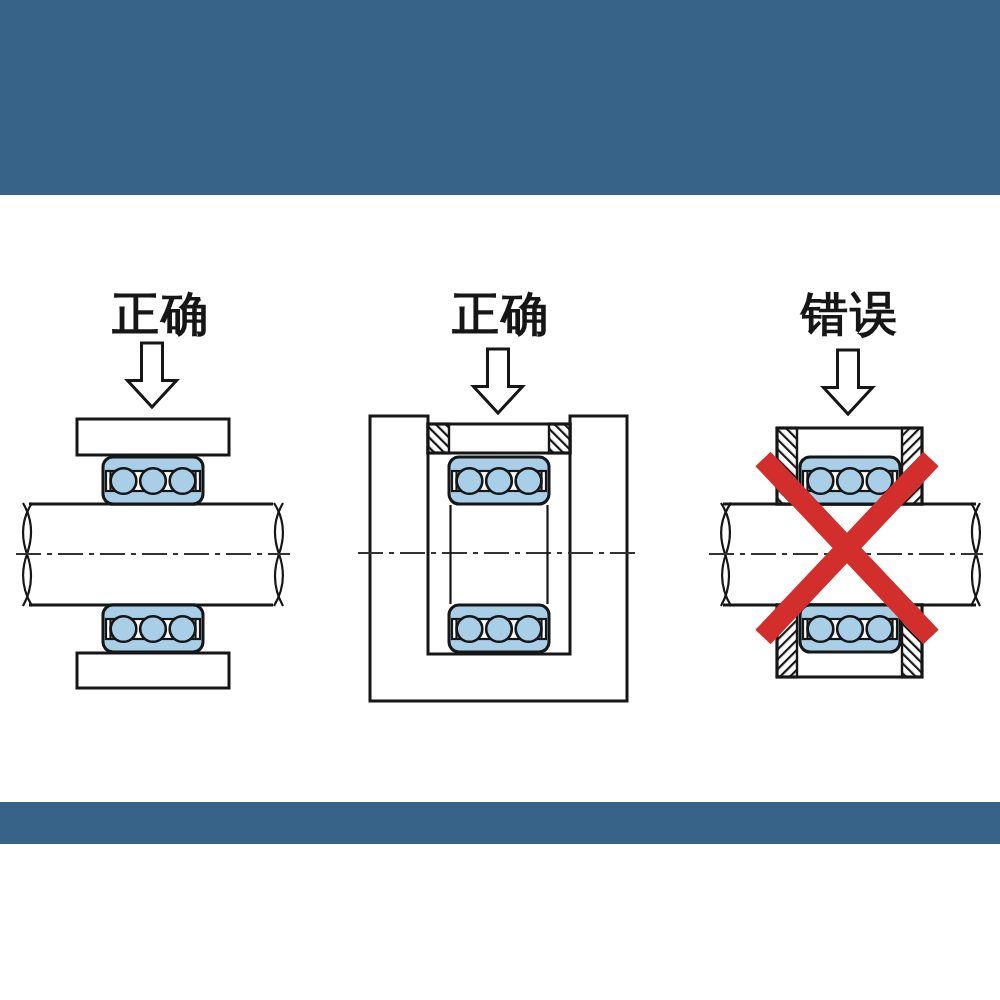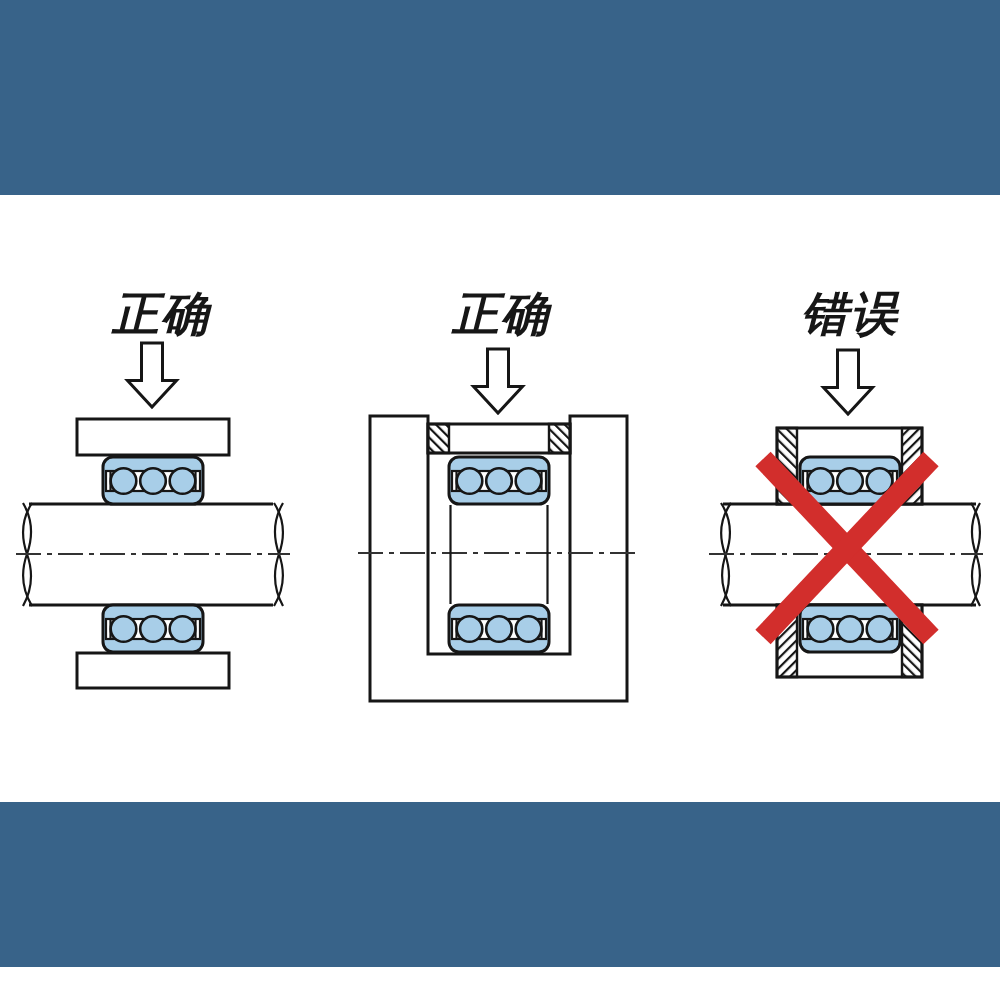--- a/index.html
+++ b/index.html
@@ -1,20 +1,19 @@
 <!DOCTYPE html>
 <html><head>
 <meta charset="utf-8">
 <style>
   html,body{margin:0;padding:0;}
   .canvas{
-    position:relative;width:1000px;height:967px;
+    position:relative;width:1000px;height:844px;
     background:var(--page-bg,#fff);overflow:hidden;
     font-family:"Liberation Sans","DejaVu Sans",sans-serif;
-    font-style:italic;
   }
   .band{position:absolute;left:0;width:1000px;background:var(--band,#386389);}
   .band.top{top:0;height:195px;}
   .band.bottom{top:802px;height:198px;}
   svg.diagram{position:absolute;left:0;top:0;}
   
   .ol   { fill:#fff; stroke:var(--line,#161616); stroke-width:3; }
   .oln  { fill:none; stroke:var(--line,#161616); stroke-width:3; }
   .thin { fill:none; stroke:var(--line,#161616); stroke-width:2.2; }
   .bb   { fill:var(--bearing-blue,#A8CEE8); stroke:var(--line,#161616); stroke-width:3; }

